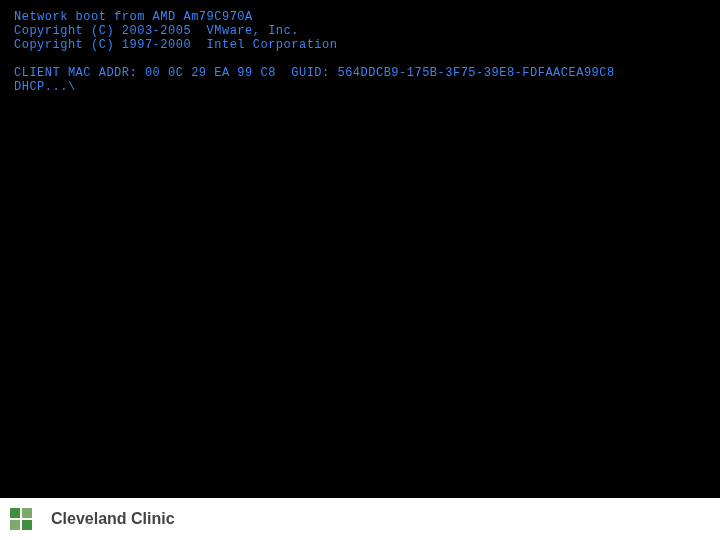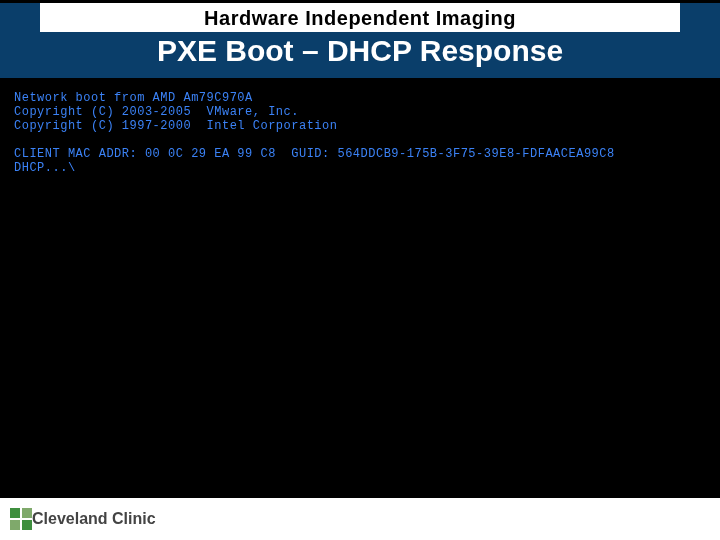--- a/index.html
+++ b/index.html
@@ -2,37 +2,33 @@
 <html><head>
 <meta charset="utf-8">
 <style>
   html,body{margin:0;padding:0;width:720px;height:540px;overflow:hidden;font-family:Arial,Helvetica,sans-serif;background:#000;}
   .slide{width:720px;height:540px;background:#000;position:relative;}
   .header{background:#0a3e6a;border-top:3px solid #000;border-bottom:3px solid #000;}
   .header-sub{background:#fff;color:#000;font-weight:bold;font-size:20px;letter-spacing:0.5px;text-align:center;padding:4px 0 2px 0;border-left:40px solid #0a3e6a;border-right:40px solid #0a3e6a;}
   .header-title{color:#fff;font-weight:bold;font-size:30px;text-align:center;padding:2px 0 10px 0;margin:0 30px;}
   .console{background:#000;color:#3b82f6;font-family:"Lucida Console","Courier New",monospace;font-size:12px;line-height:14px;white-space:pre;padding:10px 8px;letter-spacing:0.5px;height:340px;margin:0 6px;}
   .footer{position:absolute;bottom:0;left:0;right:0;background:#fff;height:42px;display:flex;align-items:center;padding-left:10px;}
-  .logo{display:flex;align-items:center;gap:0;}
+  .logo{display:flex;align-items:center;gap:19px;}
   .logo-mark{display:grid;grid-template-columns:10px 10px;grid-template-rows:10px 10px;gap:2px;}
   .logo-mark span{background:#7fa96b;}
   .logo-mark span:nth-child(1){background:#3f8f3f;}
   .logo-mark span:nth-child(4){background:#3f8f3f;}
   .logo-text{color:#444;font-size:16px;font-weight:600;}
   .black-strip{position:absolute;bottom:42px;left:0;right:0;height:8px;background:#000;}
 </style>
 </head>
 <body>
 
 <div class="slide">
 
-  <div class="header">
-    <div class="header-sub">Hardware Independent Imaging</div>
-    <div class="header-title">PXE Boot – DHCP Response</div>
-  </div>
 
   <div class="console"><span>Network boot from AMD Am79C970A</span>
 <span>Copyright (C) 2003-2005  VMware, Inc.</span>
 <span>Copyright (C) 1997-2000  Intel Corporation</span>
 <span></span>
 <span>CLIENT MAC ADDR: 00 0C 29 EA 99 C8  GUID: 564DDCB9-175B-3F75-39E8-FDFAACEA99C8</span>
 <span>DHCP...\</span></div>
 
   <div class="black-strip"></div>
 

